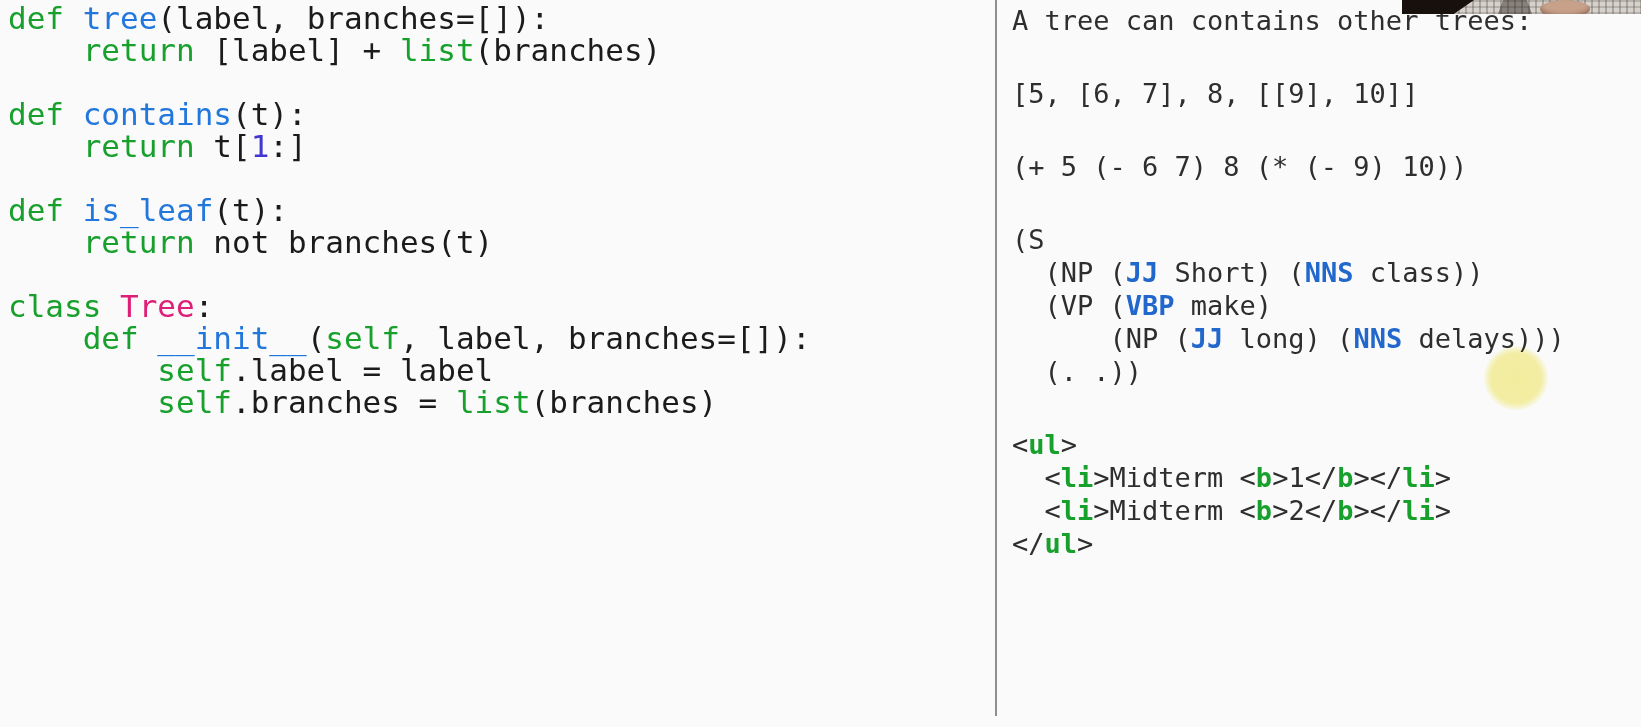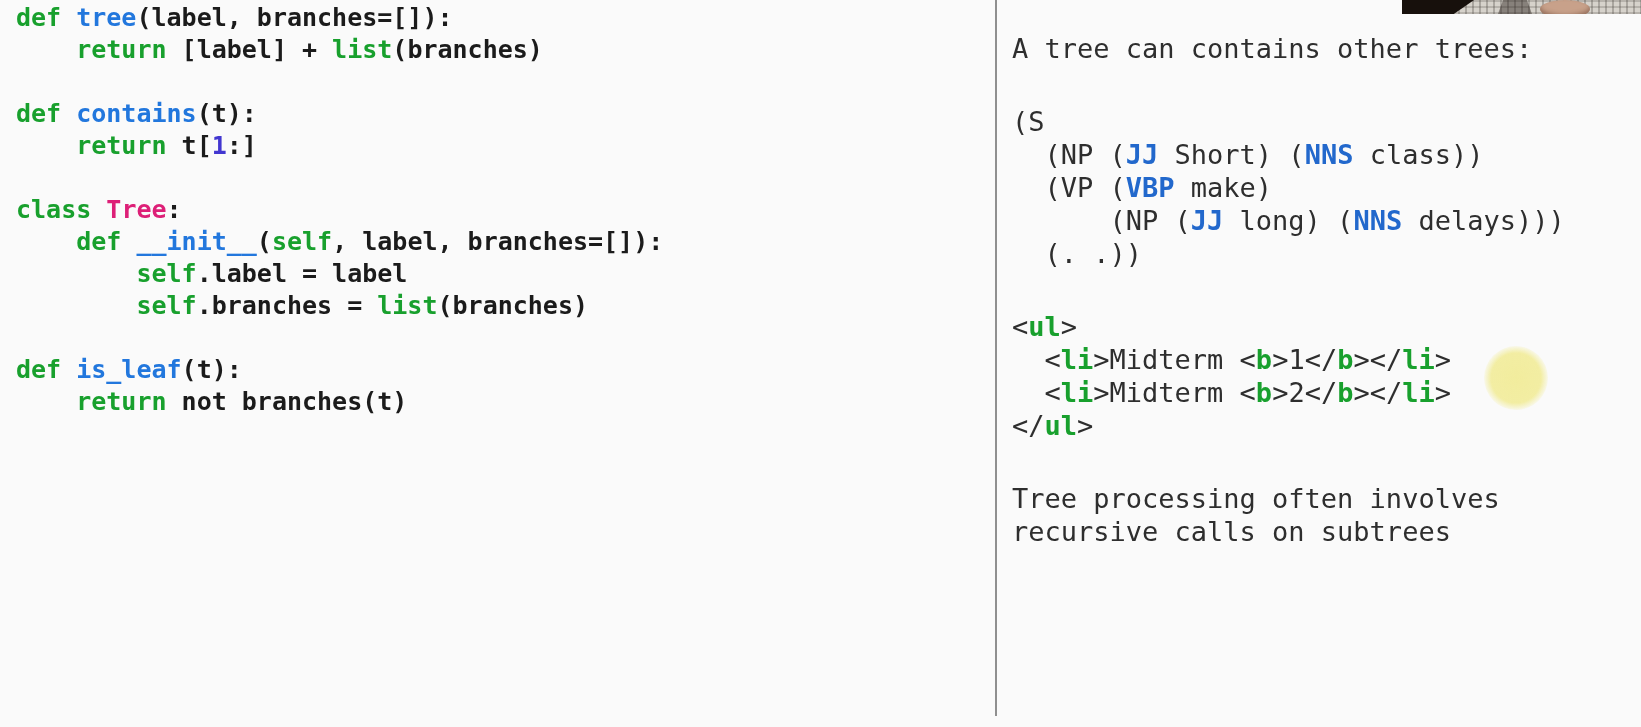--- a/index.html
+++ b/index.html
@@ -7,25 +7,25 @@
     --tag:#2268cc; --htm:#18a02d; --code-text:#1b1b1b; --right-text:#2e2e2e;
     --divider:#8f8f8f; --background:#fafafa; --highlight:#f5efa0;
   }
   *{margin:0;padding:0;box-sizing:border-box;}
   html,body{width:1641px;height:727px;overflow:hidden;}
   body{background:var(--background);font-family:"DejaVu Sans Mono","Liberation Mono",monospace;position:relative;}
 
   .pane{position:absolute;}
   .pane pre{font-family:inherit;}
 
-  #left-pane{left:16px;top:2px;color:var(--code-text);font-weight:700;font-size:25px;line-height:32px;}
+  #left-pane{left:8px;top:2px;color:var(--code-text);font-weight:400;font-size:31px;line-height:32px;}
   #left-pane .code-block{margin-bottom:32px;}
 
   #right-pane{left:1012px;top:4px;color:var(--right-text);font-weight:400;font-size:27px;line-height:33px;}
-  #right-pane .code-block{margin-bottom:40px;margin-top:28px;}
+  #right-pane .code-block{margin-bottom:40px;}
 
   .code-block{white-space:pre;}
 
   .tok-kw{color:var(--kw);}
   .tok-fn{color:var(--fn);}
   .tok-num{color:var(--num);}
   .tok-cls{color:var(--cls);}
   .tok-tag{color:var(--tag);font-weight:bold;}
   .tok-htm{color:var(--htm);font-weight:bold;}
 
@@ -51,43 +51,43 @@
     background:#c8a18a;box-shadow:inset 0 -3px 4px rgba(90,55,40,0.45);}
 </style>
 </head>
 <body>
 
 <div id="left-pane" class="pane">
     <pre class="code-block"><span class="tok-kw">def</span><span> </span><span class="tok-fn">tree</span><span>(label, branches=[]):</span>
 <span>    </span><span class="tok-kw">return</span><span> [label] + </span><span class="tok-kw">list</span><span>(branches)</span></pre>
     <pre class="code-block"><span class="tok-kw">def</span><span> </span><span class="tok-fn">contains</span><span>(t):</span>
 <span>    </span><span class="tok-kw">return</span><span> t[</span><span class="tok-num">1</span><span>:]</span></pre>
+    <pre class="code-block"><span class="tok-kw">def</span><span> </span><span class="tok-fn">is_leaf</span><span>(t):</span>
+<span>    </span><span class="tok-kw">return</span><span> not branches(t)</span></pre>
     <pre class="code-block"><span class="tok-kw">class</span><span> </span><span class="tok-cls">Tree</span><span>:</span>
 <span>    </span><span class="tok-kw">def</span><span> </span><span class="tok-fn">__init__</span><span>(</span><span class="tok-kw">self</span><span>, label, branches=[]):</span>
 <span>        </span><span class="tok-kw">self</span><span>.label = label</span>
 <span>        </span><span class="tok-kw">self</span><span>.branches = </span><span class="tok-kw">list</span><span>(branches)</span></pre>
-    <pre class="code-block"><span class="tok-kw">def</span><span> </span><span class="tok-fn">is_leaf</span><span>(t):</span>
-<span>    </span><span class="tok-kw">return</span><span> not branches(t)</span></pre>
   </div>
 
 <div id="divider"></div>
 
 <div id="right-pane" class="pane">
     <pre class="code-block"><span>A tree can contains other trees:</span></pre>
+    <pre class="code-block"><span>[5, [6, 7], 8, [[9], 10]]</span></pre>
+    <pre class="code-block"><span>(+ 5 (- 6 7) 8 (* (- 9) 10))</span></pre>
     <pre class="code-block"><span>(S</span>
 <span>  (NP (</span><span class="tok-tag">JJ</span><span> Short) (</span><span class="tok-tag">NNS</span><span> class))</span>
 <span>  (VP (</span><span class="tok-tag">VBP</span><span> make)</span>
 <span>      (NP (</span><span class="tok-tag">JJ</span><span> long) (</span><span class="tok-tag">NNS</span><span> delays)))</span>
 <span>  (. .))</span></pre>
     <pre class="code-block"><span>&lt;</span><span class="tok-htm">ul</span><span>&gt;</span>
 <span>  &lt;</span><span class="tok-htm">li</span><span>&gt;Midterm &lt;</span><span class="tok-htm">b</span><span>&gt;1&lt;/</span><span class="tok-htm">b</span><span>&gt;&lt;/</span><span class="tok-htm">li</span><span>&gt;</span>
 <span>  &lt;</span><span class="tok-htm">li</span><span>&gt;Midterm &lt;</span><span class="tok-htm">b</span><span>&gt;2&lt;/</span><span class="tok-htm">b</span><span>&gt;&lt;/</span><span class="tok-htm">li</span><span>&gt;</span>
 <span>&lt;/</span><span class="tok-htm">ul</span><span>&gt;</span></pre>
-    <pre class="code-block"><span>Tree processing often involves</span>
-<span>recursive calls on subtrees</span></pre>
   </div>
 
 <div id="cursor-highlight"></div>
 
 <div id="webcam">
   <div class="hair"></div>
   <div class="shadow"></div>
   <div class="face"></div>
 </div>
 

